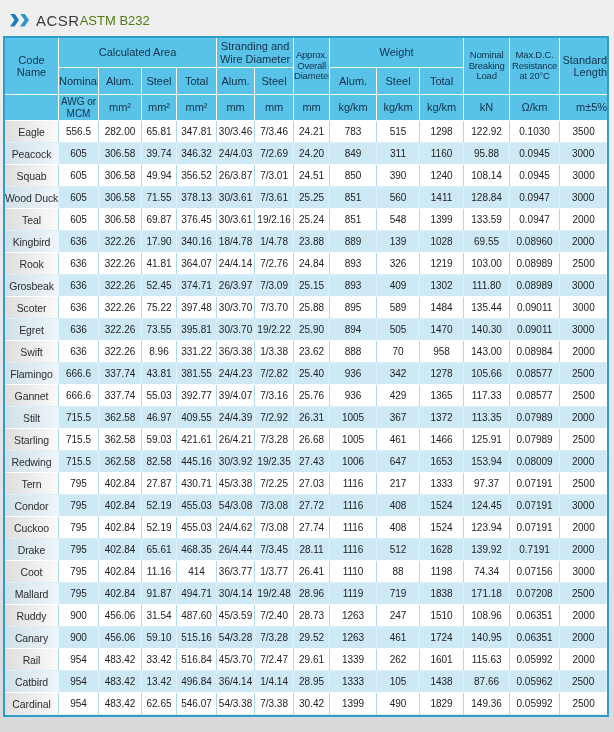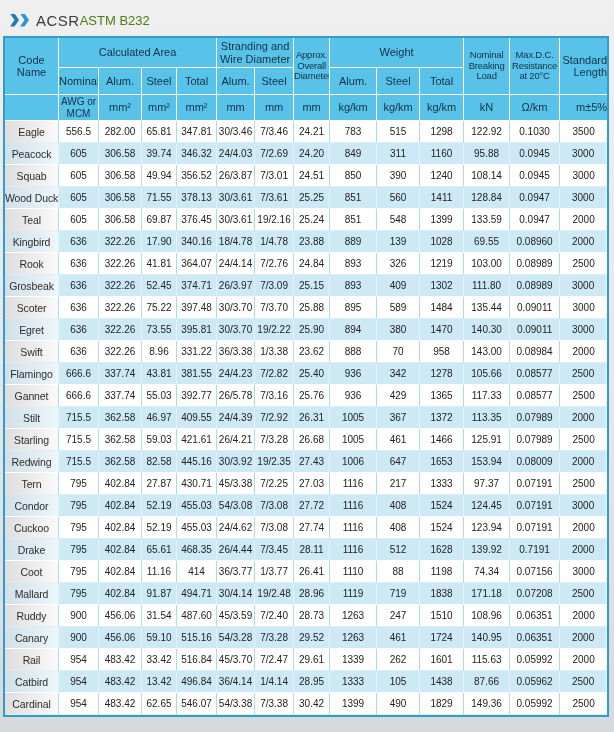--- a/index.html
+++ b/index.html
@@ -279,21 +279,21 @@
         <tr class="alt">
           <td class="name-cell">Egret</td>
           <td>636</td>
           <td>322.26</td>
           <td>73.55</td>
           <td>395.81</td>
           <td>30/3.70</td>
           <td>19/2.22</td>
           <td>25.90</td>
           <td>894</td>
-          <td>380</td>
+          <td>505</td>
           <td>1470</td>
           <td>140.30</td>
           <td>0.09011</td>
           <td class="last">3000</td>
         </tr>
         <tr>
           <td class="name-cell">Swift</td>
           <td>636</td>
           <td>322.26</td>
           <td>8.96</td>
@@ -323,21 +323,21 @@
           <td>105.66</td>
           <td>0.08577</td>
           <td class="last">2500</td>
         </tr>
         <tr>
           <td class="name-cell">Gannet</td>
           <td>666.6</td>
           <td>337.74</td>
           <td>55.03</td>
           <td>392.77</td>
-          <td>26/5.78</td>
+          <td>39/4.07</td>
           <td>7/3.16</td>
           <td>25.76</td>
           <td>936</td>
           <td>429</td>
           <td>1365</td>
           <td>117.33</td>
           <td>0.08577</td>
           <td class="last">2500</td>
         </tr>
         <tr class="alt">

